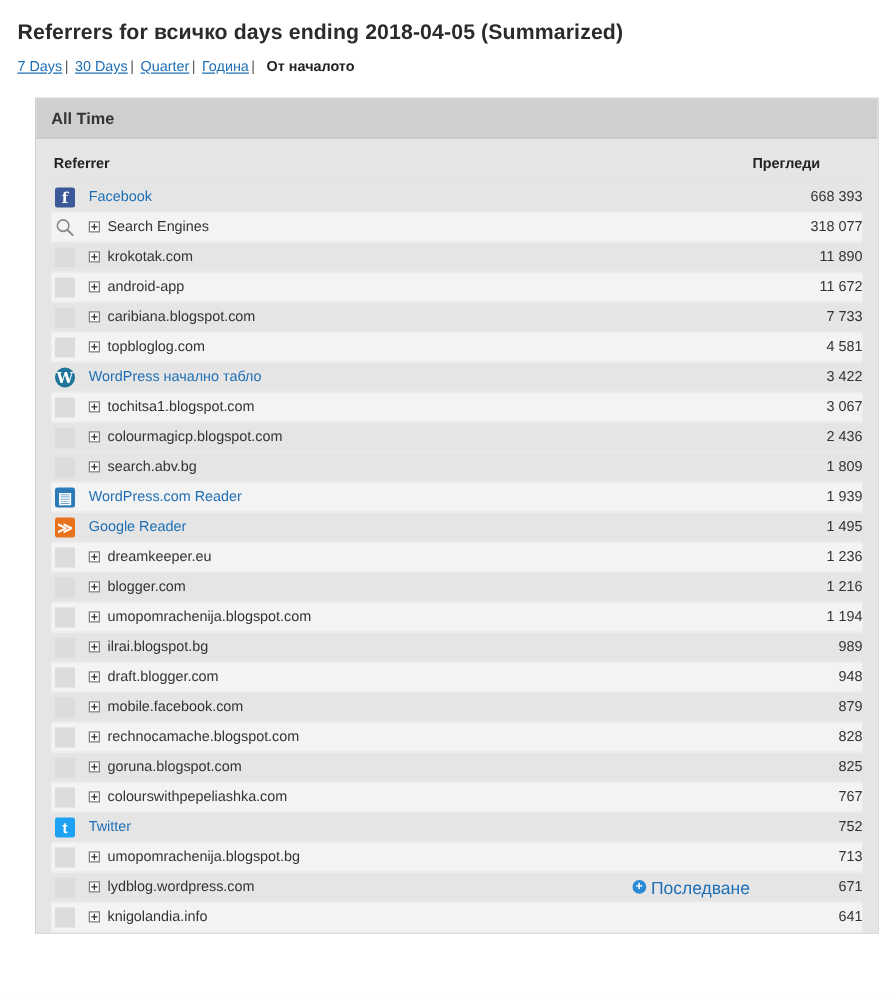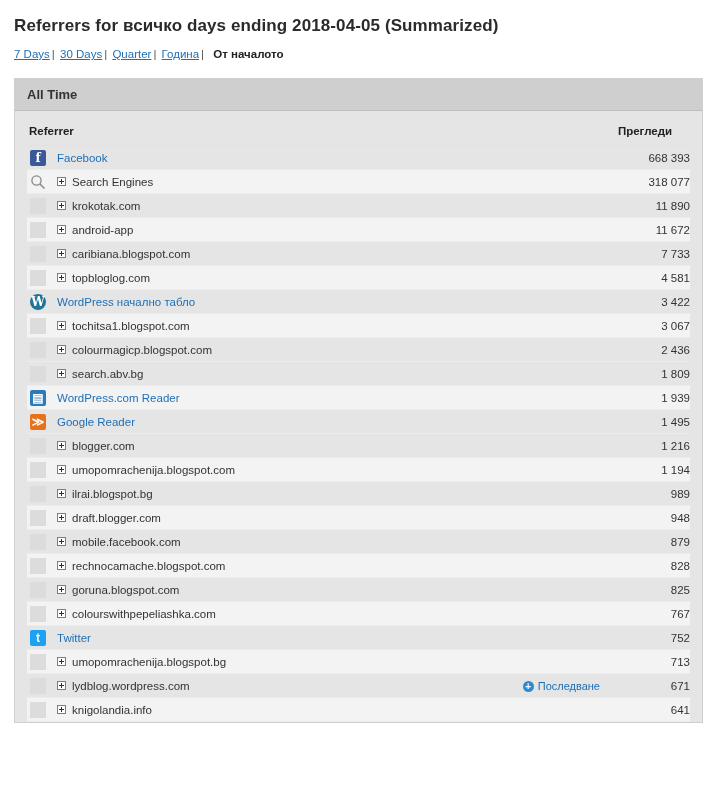--- a/index.html
+++ b/index.html
@@ -37,21 +37,21 @@
     padding: 0 2px;
   }
   .range-links .current {
     color: #222;
     font-weight: bold;
     text-decoration: none;
     padding-left: 4px;
     margin-top: 20px;
   }
   .panel {
-    margin: 8px 14px 0 14px;
+    margin: 8px 14px 0 28px;
     border: 1px solid #cfcfcf;
     background: #ffffff;
   }
   .panel-header {
     background: #cfcfcf;
     border-bottom: 1px solid #bdbdbd;
     padding: 8px 12px;
     font-size: 13px;
     font-weight: bold;
     color: #343434;
@@ -67,21 +67,21 @@
   }
   table.stats th {
     text-align: left;
     font-size: 11.5px;
     font-weight: bold;
     color: #222;
     padding: 4px 2px 8px 2px;
     border-bottom: 1px solid #e2e2e2;
   }
   table.stats th.views {
-    text-align: center;
+    text-align: left;
   }
   table.stats td {
     padding: 0;
     height: 24px;
     vertical-align: middle;
     border-bottom: 1px solid #ececec;
     color: #333;
   }
   tr.alt td {
     background: #f3f3f3;
@@ -147,24 +147,24 @@
     color: #1e6fb5;
     text-decoration: none;
     cursor: pointer;
   }
   .plain-text {
     color: #333;
   }
   .follow {
     float: right;
     color: #1e6fb5;
-    font-size: 11px;
+    font-size: 14px;
     white-space: nowrap;
     display: inline-flex;
-    align-items: flex-end;
+    align-items: center;
     gap: 4px;
   }
   .follow-dot {
     display: inline-block;
     width: 11px;
     height: 11px;
     border-radius: 50%;
     background: #2a8bd4;
     position: relative;
   }
@@ -370,20 +370,32 @@
             <td class="label-cell">
               <div class="row-inner">
                 <span class="icon-box">
                   <span class="ic ic-rss">≫</span>
                 </span>
                 <span class="link-text">Google Reader</span>
               </div>
             </td>
             <td class="views-cell views-col">1 495</td>
           </tr>
+          <tr class="alt">
+            <td class="label-cell">
+              <div class="row-inner">
+                <span class="icon-box">
+                  <span class="blank-icon"></span>
+                </span>
+                <span class="expander"></span>
+                <span class="plain-text">dreamkeeper.eu</span>
+              </div>
+            </td>
+            <td class="views-cell views-col">1 236</td>
+          </tr>
           <tr>
             <td class="label-cell">
               <div class="row-inner">
                 <span class="icon-box">
                   <span class="blank-icon"></span>
                 </span>
                 <span class="expander"></span>
                 <span class="plain-text">blogger.com</span>
               </div>
             </td>

